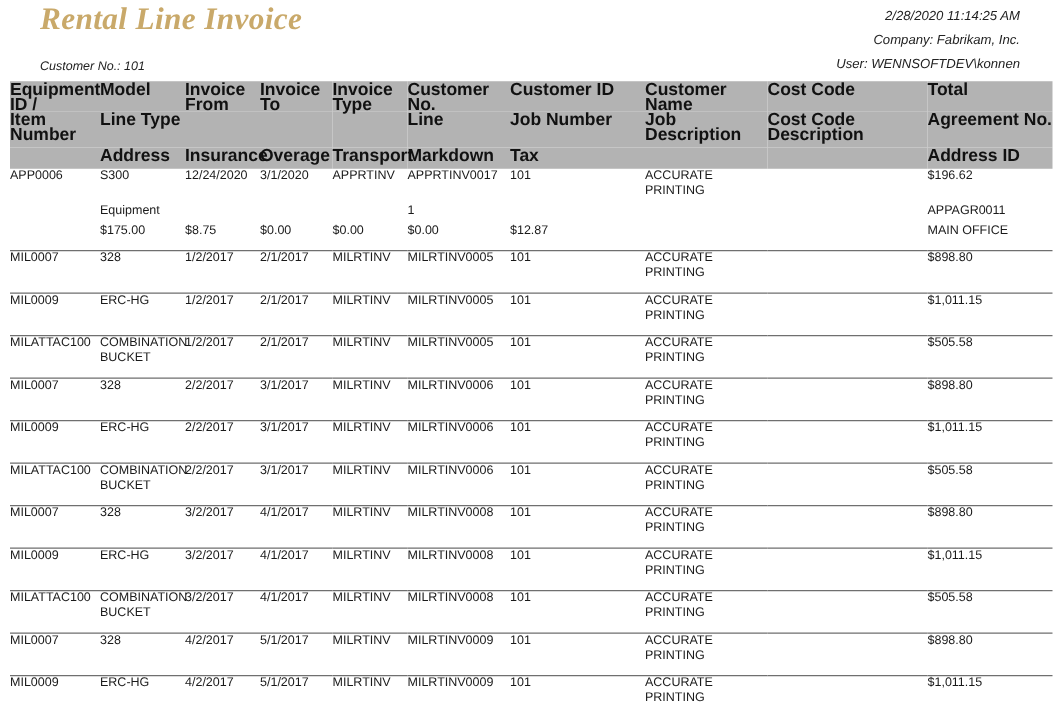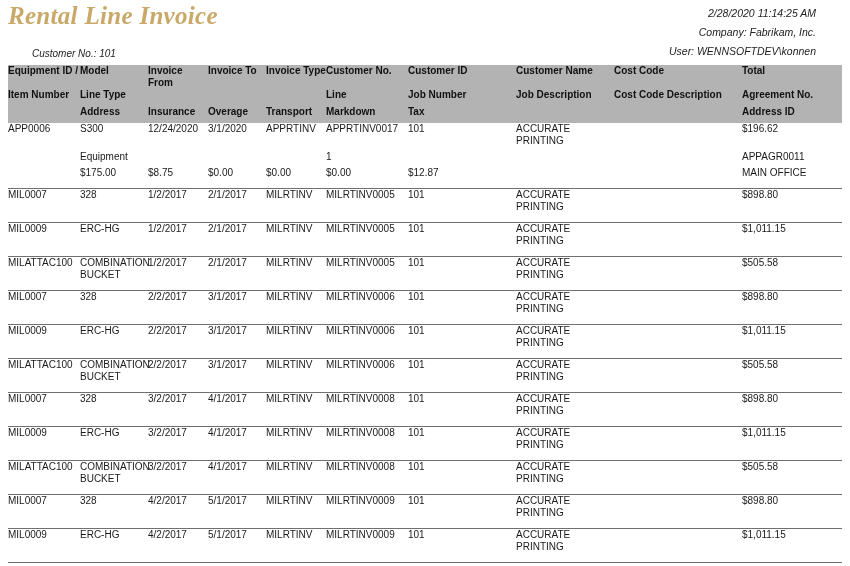--- a/index.html
+++ b/index.html
@@ -17,21 +17,21 @@
   }
   .page {
     position: relative;
     width: 850px;
     height: 566px;
     box-sizing: border-box;
   }
   
   .report-title {
     position: absolute;
-    left: 8px;
+    left: 32px;
     top: 2px;
     font-family: "Liberation Serif", serif;
     font-style: italic;
     font-weight: bold;
     font-size: 25px;
     color: #c9a96a;
     letter-spacing: 0.3px;
     white-space: nowrap;
   }
   .meta-block {
@@ -69,21 +69,21 @@
     table-layout: fixed;
     width: 834px;
   }
   table.grid td {
     padding: 0;
     vertical-align: top;
   }
   .thead-row td {
     background: #b3b3b3;
     color: #111;
-    font-size: 10px;
+    font-size: 14px;
     font-weight: bold;
     padding: 4px 4px 3px 4px;
     line-height: 12px;
     margin-top: 48px;
   }
   .thead-row.second td {
     padding-top: 0;
     padding-bottom: 5px;
   }
   .body-cell {

